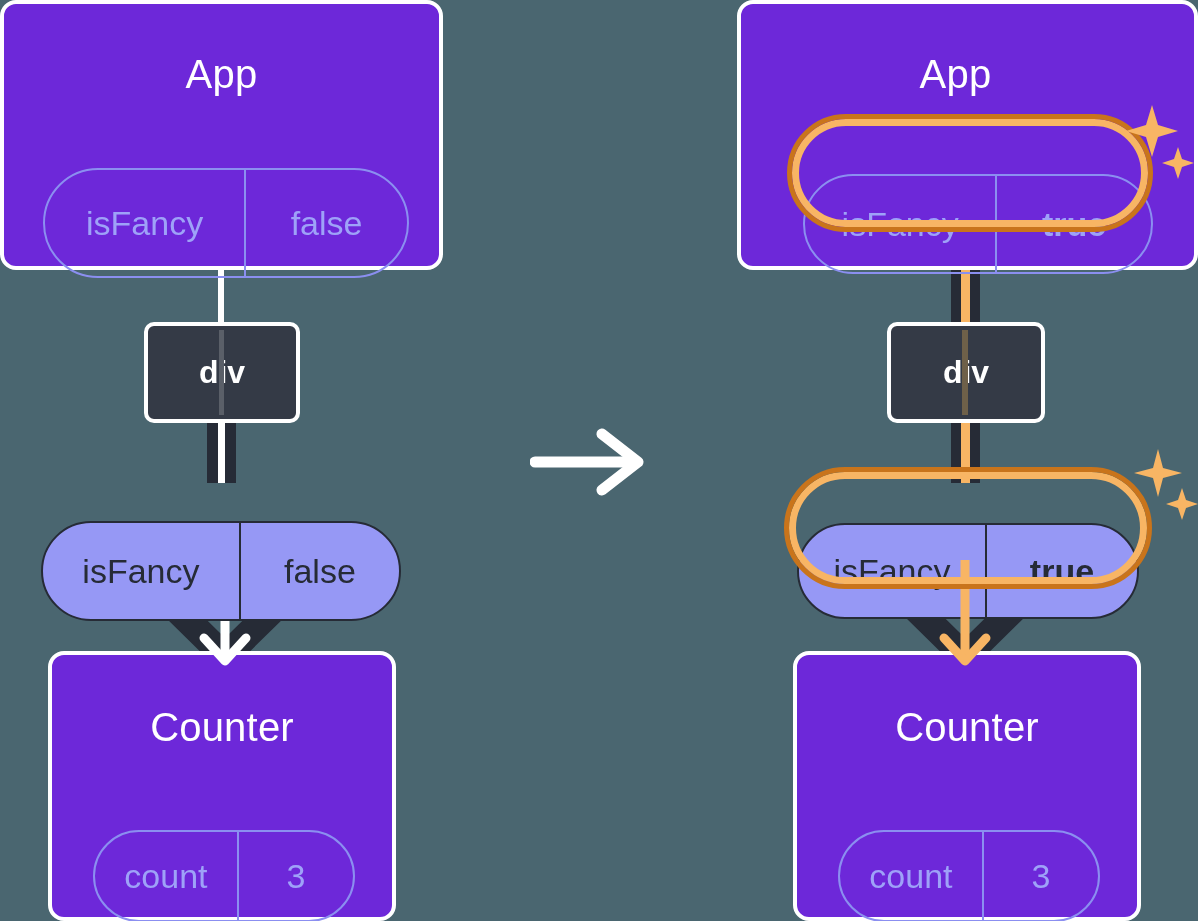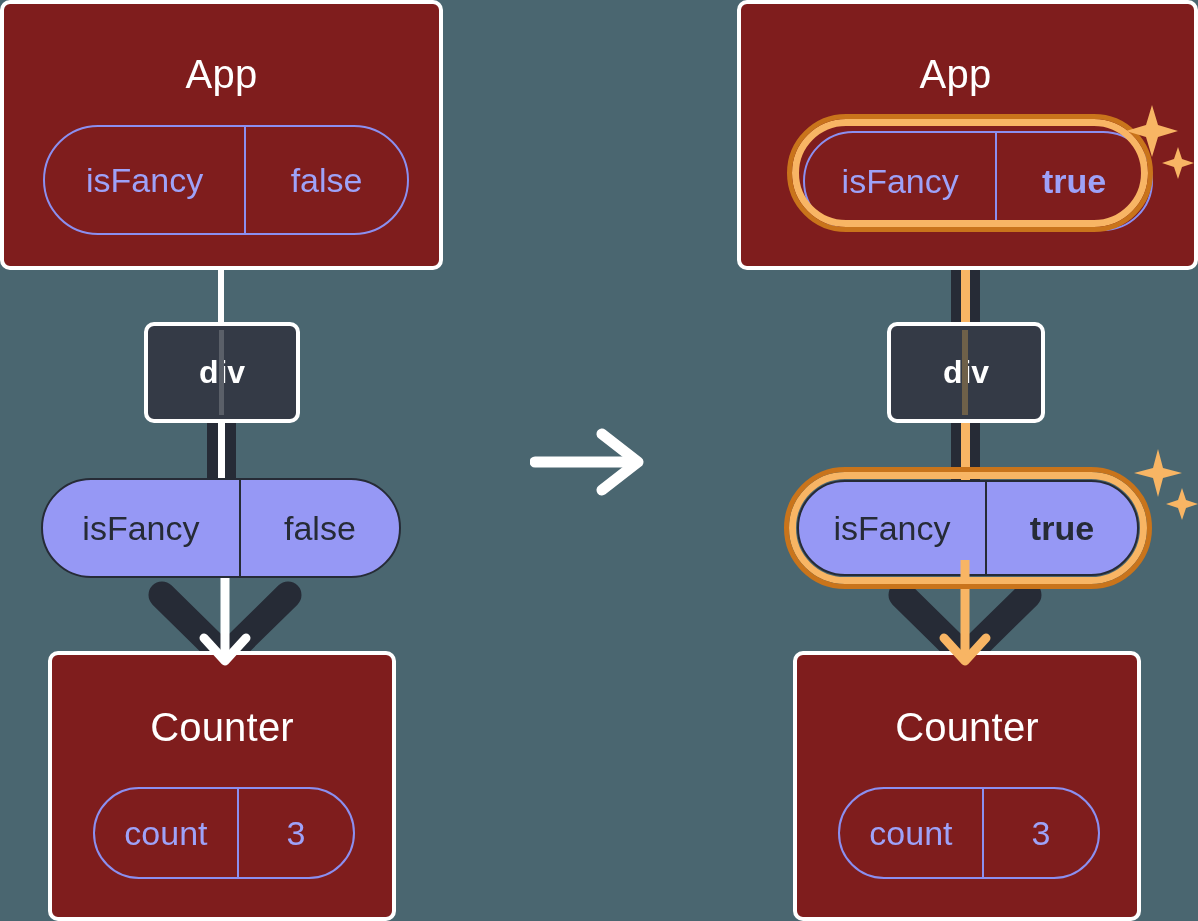--- a/index.html
+++ b/index.html
@@ -16,23 +16,23 @@
     width: 1198px;
     height: 921px;
     background: #4a6670;
     overflow: hidden;
   }
 
   
   .comp-box {
     position: absolute;
     box-sizing: border-box;
-    background: #7f1d1d;
+    background: #6d28d9;
     border: 4px solid #ffffff;
-    border-radius: 10px;
+    border-radius: 16px;
     z-index: 5;
   }
   .comp-title {
     position: absolute;
     left: 0;
     right: 0;
     text-align: center;
     color: #ffffff;
     font-size: 40px;
     font-weight: 400;
@@ -60,20 +60,21 @@
   }
 
   
   .pill {
     position: absolute;
     box-sizing: border-box;
     display: flex;
     align-items: stretch;
     border-radius: 999px;
     overflow: hidden;
+    margin-top: 43px;
   }
   .pill-outline {
     border: 2px solid #8b8ff0;
     background: transparent;
     z-index: 7;
   }
   .pill-filled {
     background: #9698f5;
     border: 2px solid #262b36;
     z-index: 12;

